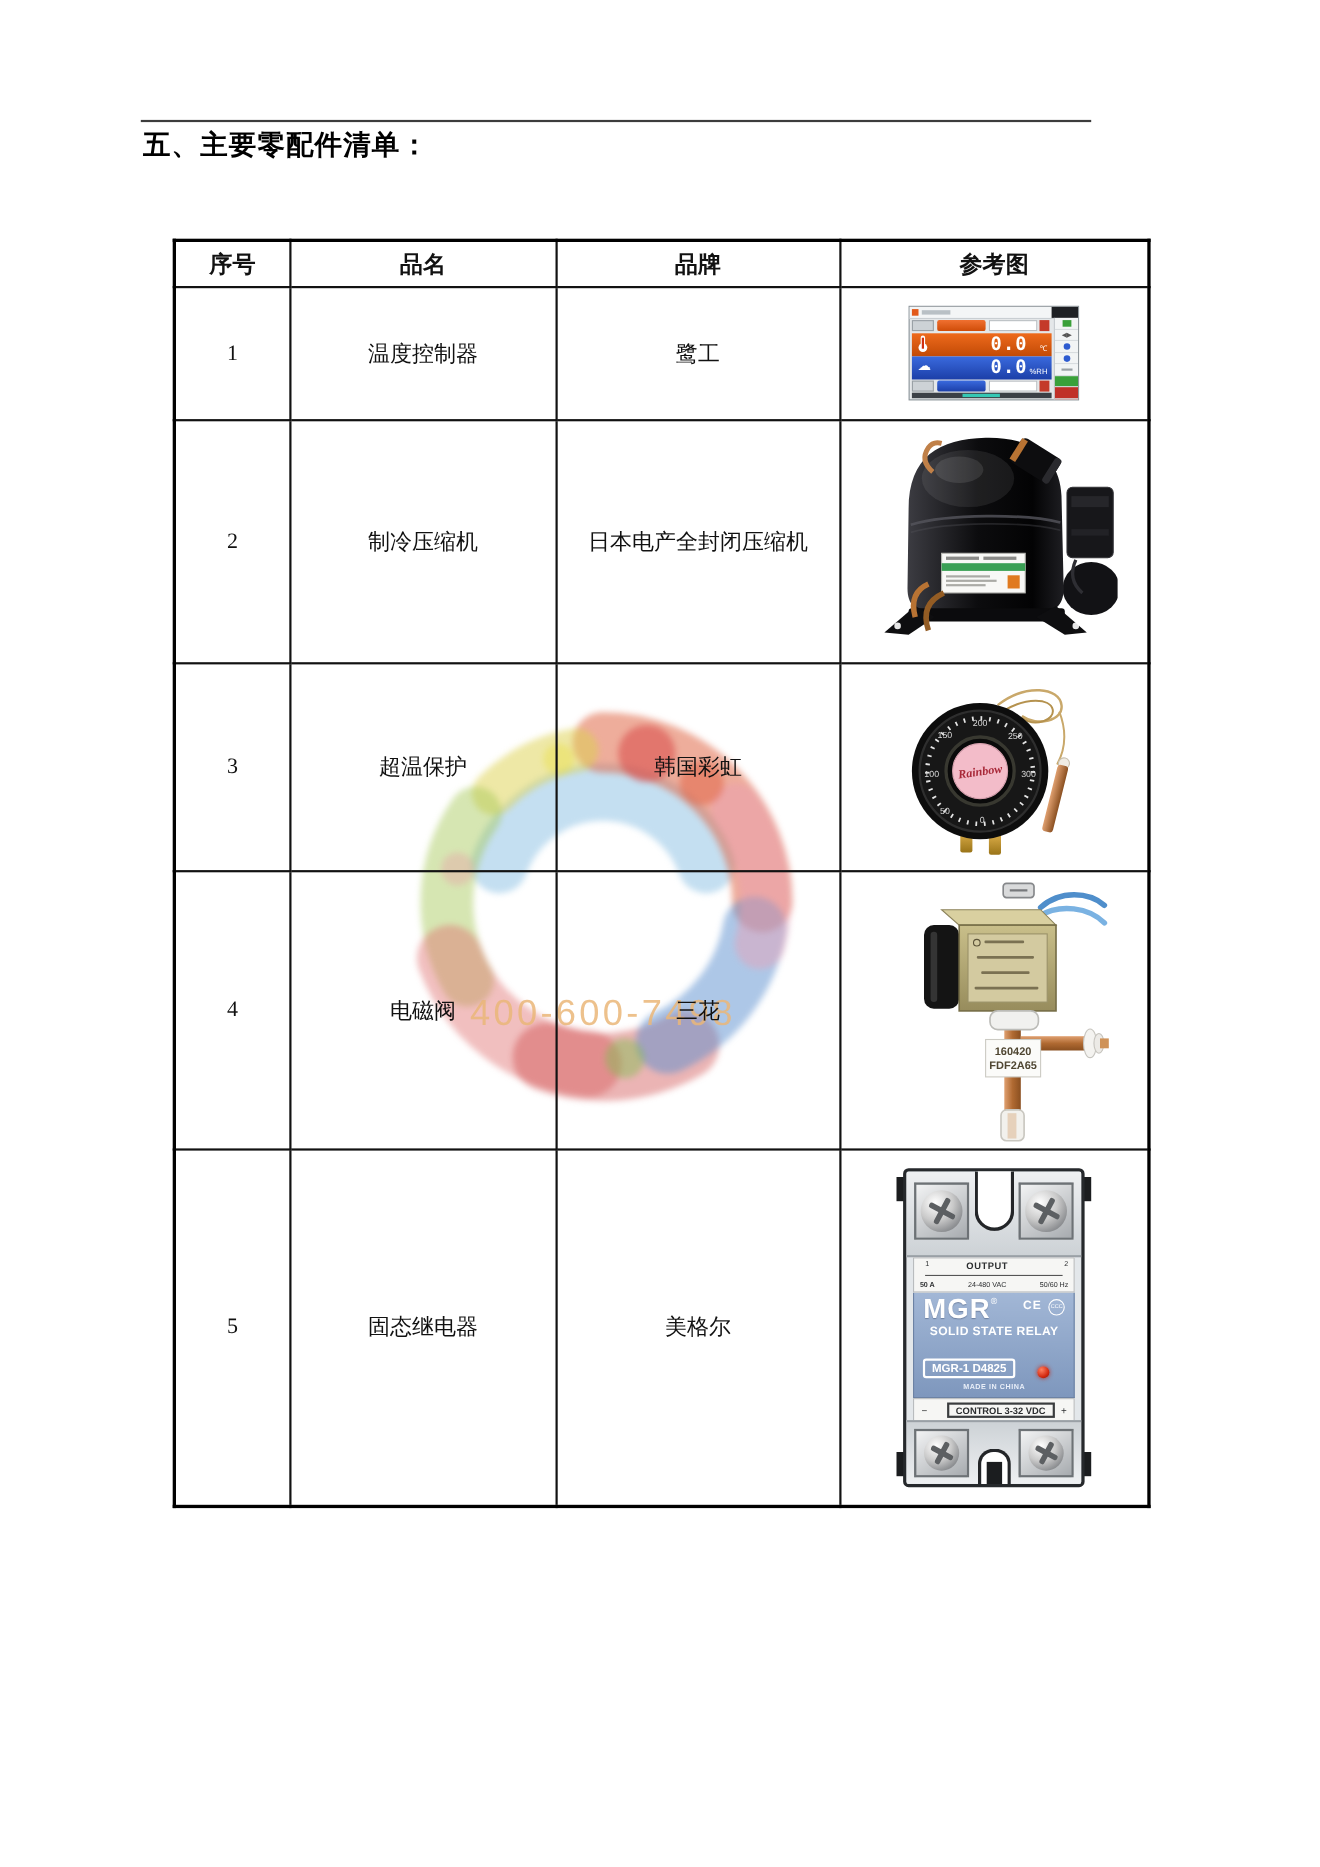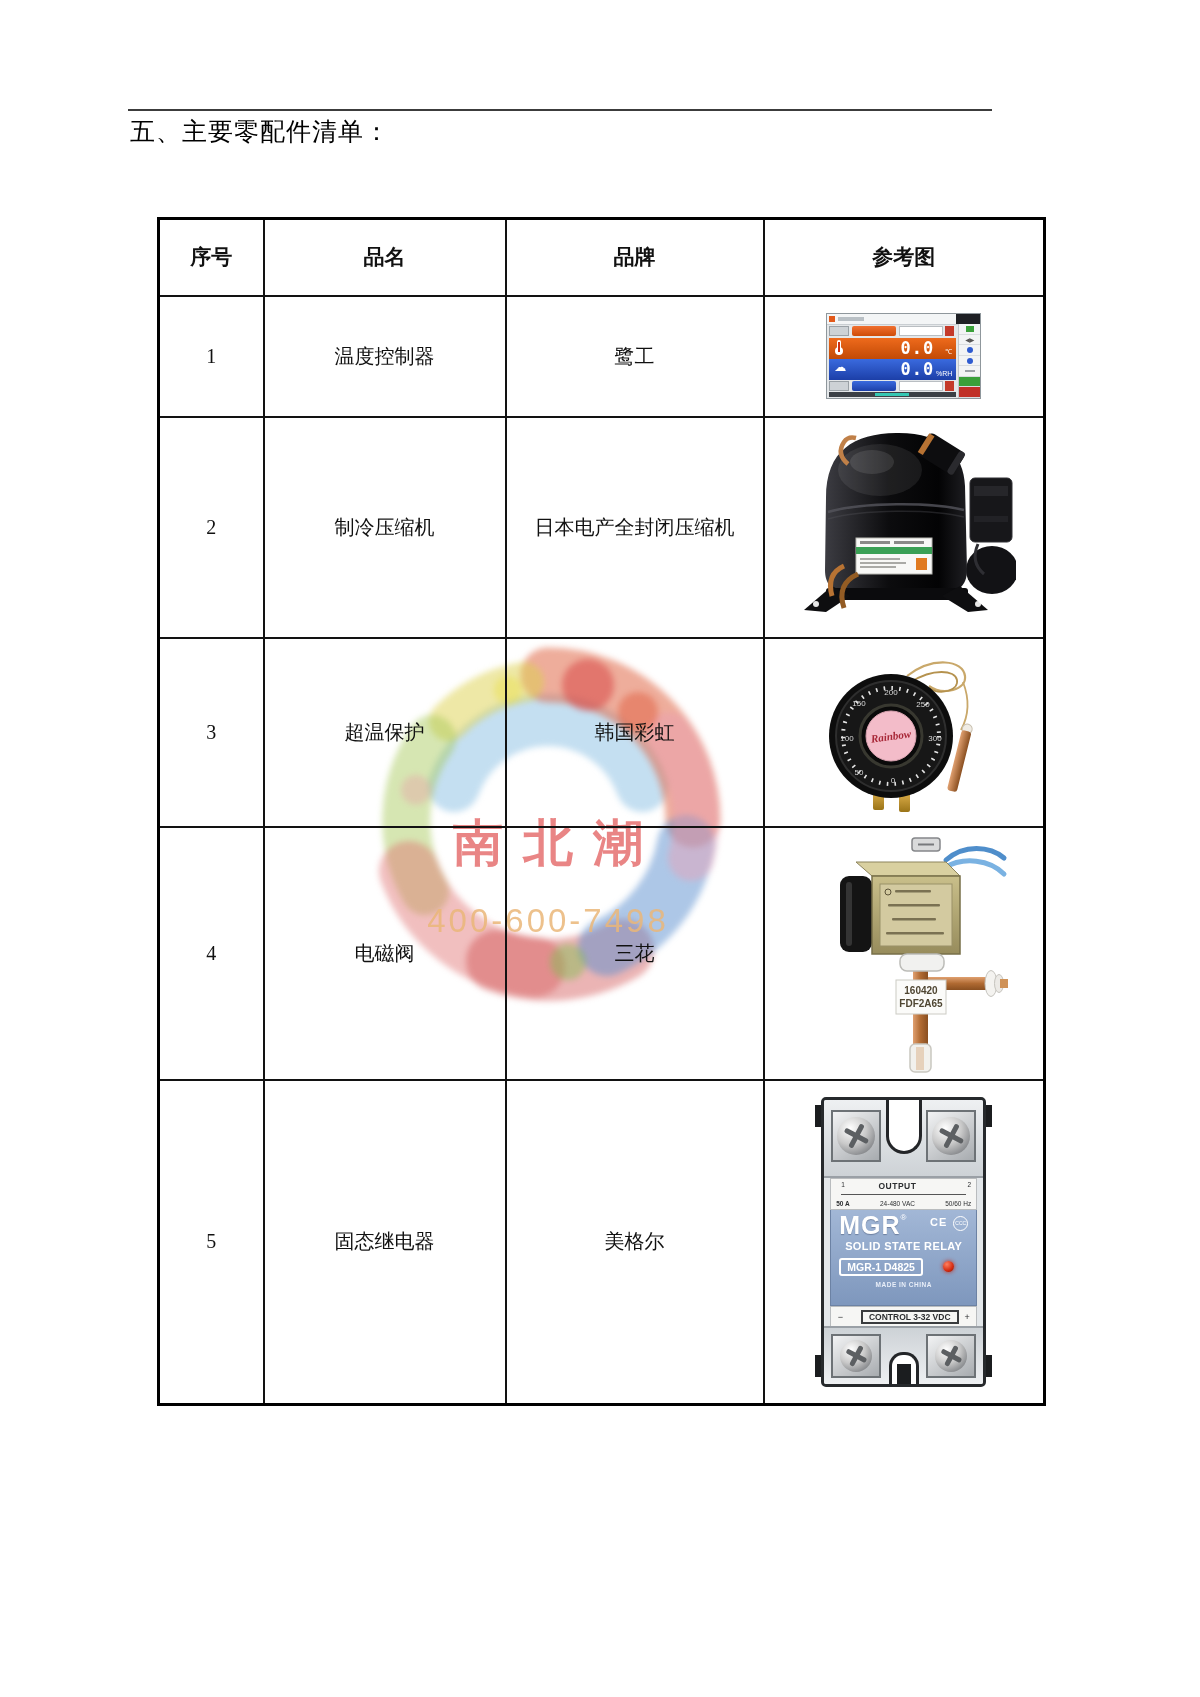--- a/index.html
+++ b/index.html
@@ -1,21 +1,21 @@
 <!DOCTYPE html>
 <html><head>
 <meta charset="utf-8">
 <style>
   html,body{margin:0;padding:0;background:#888;}
   .page{position:relative;width:1200px;height:1697px;background:#ffffff;margin:0 auto;overflow:hidden;
         font-family:"Liberation Serif",serif;color:#111;}
   
   .top-rule{position:absolute;left:128px;top:109px;width:864px;height:0;border-top:2px solid #3c3c3c;}
   .heading{position:absolute;left:130px;top:115px;font-family:"Liberation Sans",sans-serif;
-           font-weight:normal;font-size:25px;letter-spacing:1px;color:#000;}
+           font-weight:bold;font-size:25px;letter-spacing:1px;color:#000;}
   
   .watermark{position:absolute;left:358px;top:630px;width:380px;height:380px;z-index:1;}
   .watermark svg{filter:blur(3px);}
   .wm-text{position:absolute;left:50%;white-space:nowrap;transform:translateX(-50%);text-align:center;}
   .wm-brand{top:180px;font-size:50px;font-weight:bold;font-family:"Liberation Serif",serif;
             color:rgba(222,70,70,.66);letter-spacing:20px;padding-left:20px;}
   .wm-site{top:238px;font-size:33px;font-weight:bold;font-family:"Liberation Sans",sans-serif;
            color:rgba(224,96,96,.55);letter-spacing:5px;}
   .wm-site .suffix{color:rgba(238,148,148,.48);font-weight:normal;}
   .wm-phone{top:272px;font-size:33px;font-family:"Liberation Sans",sans-serif;
@@ -92,21 +92,21 @@
   .strip.out .big{font-weight:bold;font-size:8.5px;letter-spacing:.5px;}
   .bluep{height:96px;background:linear-gradient(#a2b7d6,#7e97bd);border:1px solid #6c82a4;border-top:none;
          color:#fff;padding:3px 8px;box-sizing:border-box;}
   .mgr-row{display:flex;align-items:flex-start;}
   .mgr{font-size:25px;font-weight:bold;letter-spacing:1px;line-height:1;text-shadow:0 1px 1px rgba(30,40,70,.35);}
   .reg{font-size:8px;margin-top:0;}
   .ce{font-size:11px;font-weight:bold;letter-spacing:1px;margin-left:auto;margin-right:6px;margin-top:3px;}
   .ccc{width:15px;height:15px;border:1.5px solid #fff;border-radius:50%;font-size:5px;display:flex;align-items:center;
        justify-content:center;margin-top:3px;box-sizing:border-box;}
   .ssr-title{font-size:11px;font-weight:bold;letter-spacing:.4px;margin-top:2px;}
-  .model-row{display:flex;align-items:center;margin-top:6px;}
+  .model-row{display:flex;align-items:flex-end;margin-top:18px;}
   .model-box{border:2px solid #fff;border-radius:3px;padding:1px 6px;font-size:10.5px;font-weight:bold;}
   .led{width:11px;height:11px;border-radius:50%;margin-left:20px;
        background:radial-gradient(circle at 35% 30%,#ff8060,#d42a10 60%,#7e1505);box-shadow:0 0 4px rgba(200,30,10,.9);}
   .origin{font-size:6.5px;margin-top:5px;color:#e8eef8;font-weight:bold;letter-spacing:.5px;}
   .strip.ctrl{height:22px;display:flex;align-items:center;justify-content:center;gap:6px;font-size:9px;color:#2c2e30;}
   .ctrl-box{border:2px solid #3a3c3e;padding:0 6px;font-weight:bold;font-size:8.5px;margin-left:12px;}
   
   .gfx{display:flex;align-items:center;justify-content:center;}
 </style>
 </head>
@@ -128,33 +128,32 @@
         <path d="M265,320 A150,150 0 0 1 139,331" stroke="#cc4444" stroke-width="62" opacity="0.4"></path>
         <path d="M328,214 A140,140 0 0 1 249,317" stroke="#5b8fd0" stroke-width="58" opacity="0.5"></path>
         <path d="M311,105 A148,148 0 0 1 333,228" stroke="#eaa0b4" stroke-width="46" opacity="0.45"></path>
       </g>
       <circle cx="230" cy="55" r="26" fill="#d84040" opacity="0.5"></circle>
       <circle cx="280" cy="82" r="20" fill="#e05838" opacity="0.45"></circle>
       <circle cx="150" cy="60" r="14" fill="#e8e04a" opacity="0.45"></circle>
       <circle cx="210" cy="332" r="18" fill="#7fbf4f" opacity="0.45"></circle>
       <circle cx="58" cy="160" r="15" fill="#e8a0a8" opacity="0.4"></circle>
     </svg>
-    <div class="wm-text wm-brand">南北潮</div>
     <div class="wm-text wm-phone">400-600-7498</div>
   </div>
 
   <table class="parts">
     <colgroup>
         <col style="width:105px">
         <col style="width:242px">
         <col style="width:258px">
         <col style="width:281px">
       </colgroup>
     <thead>
-      <tr style="height:77px">
+      <tr style="height:42px">
         <th>序号</th>
         <th>品名</th>
         <th>品牌</th>
         <th>参考图</th>
       </tr>
     </thead>
     <tbody>
 
       <tr style="height:121px">
         <td>1</td>

